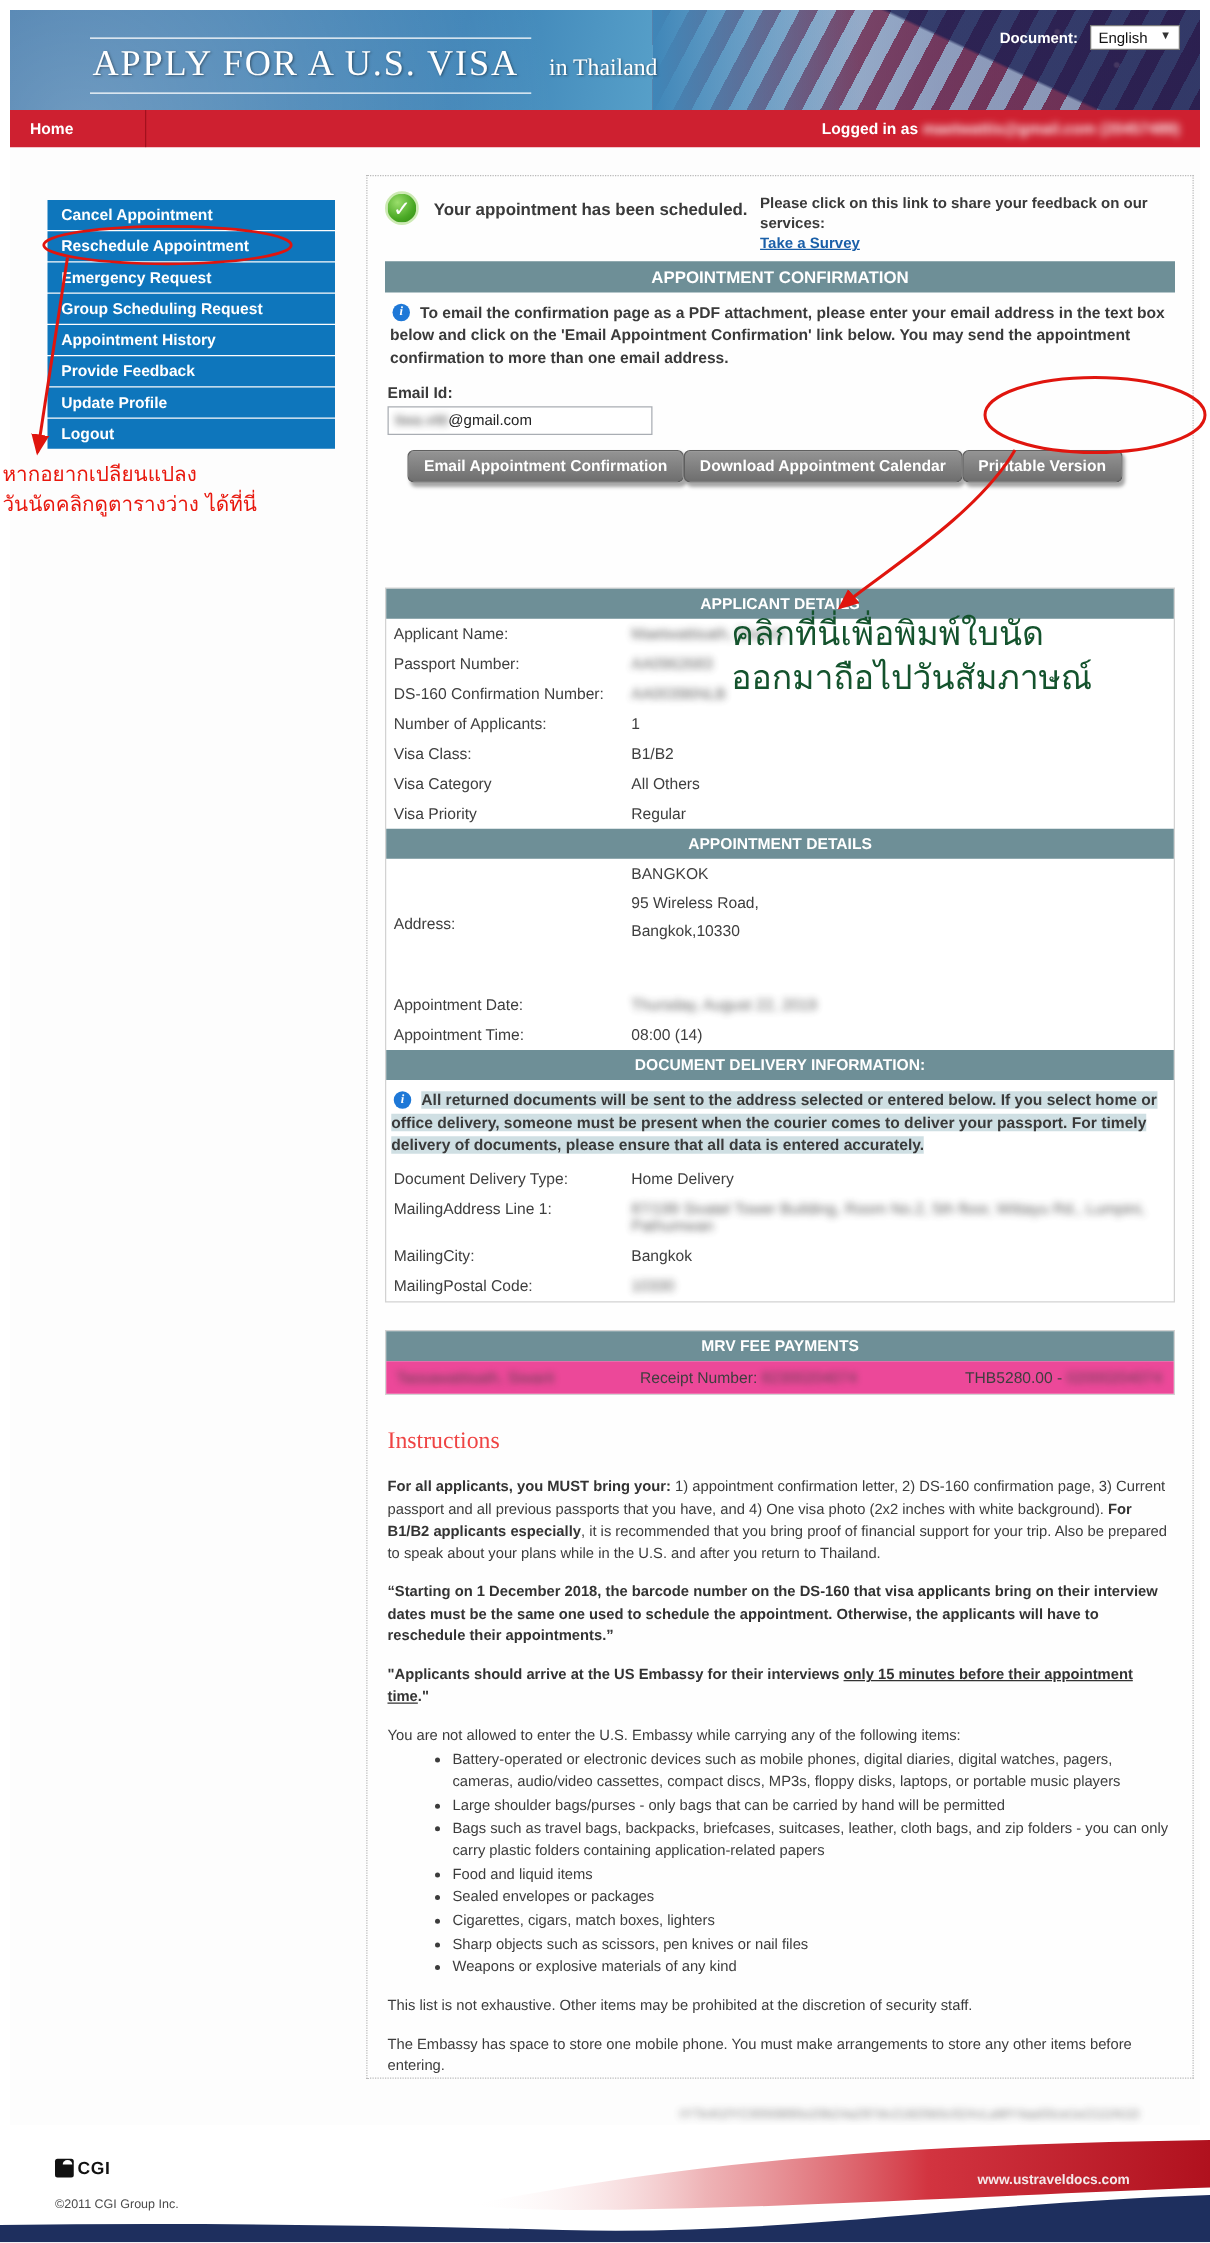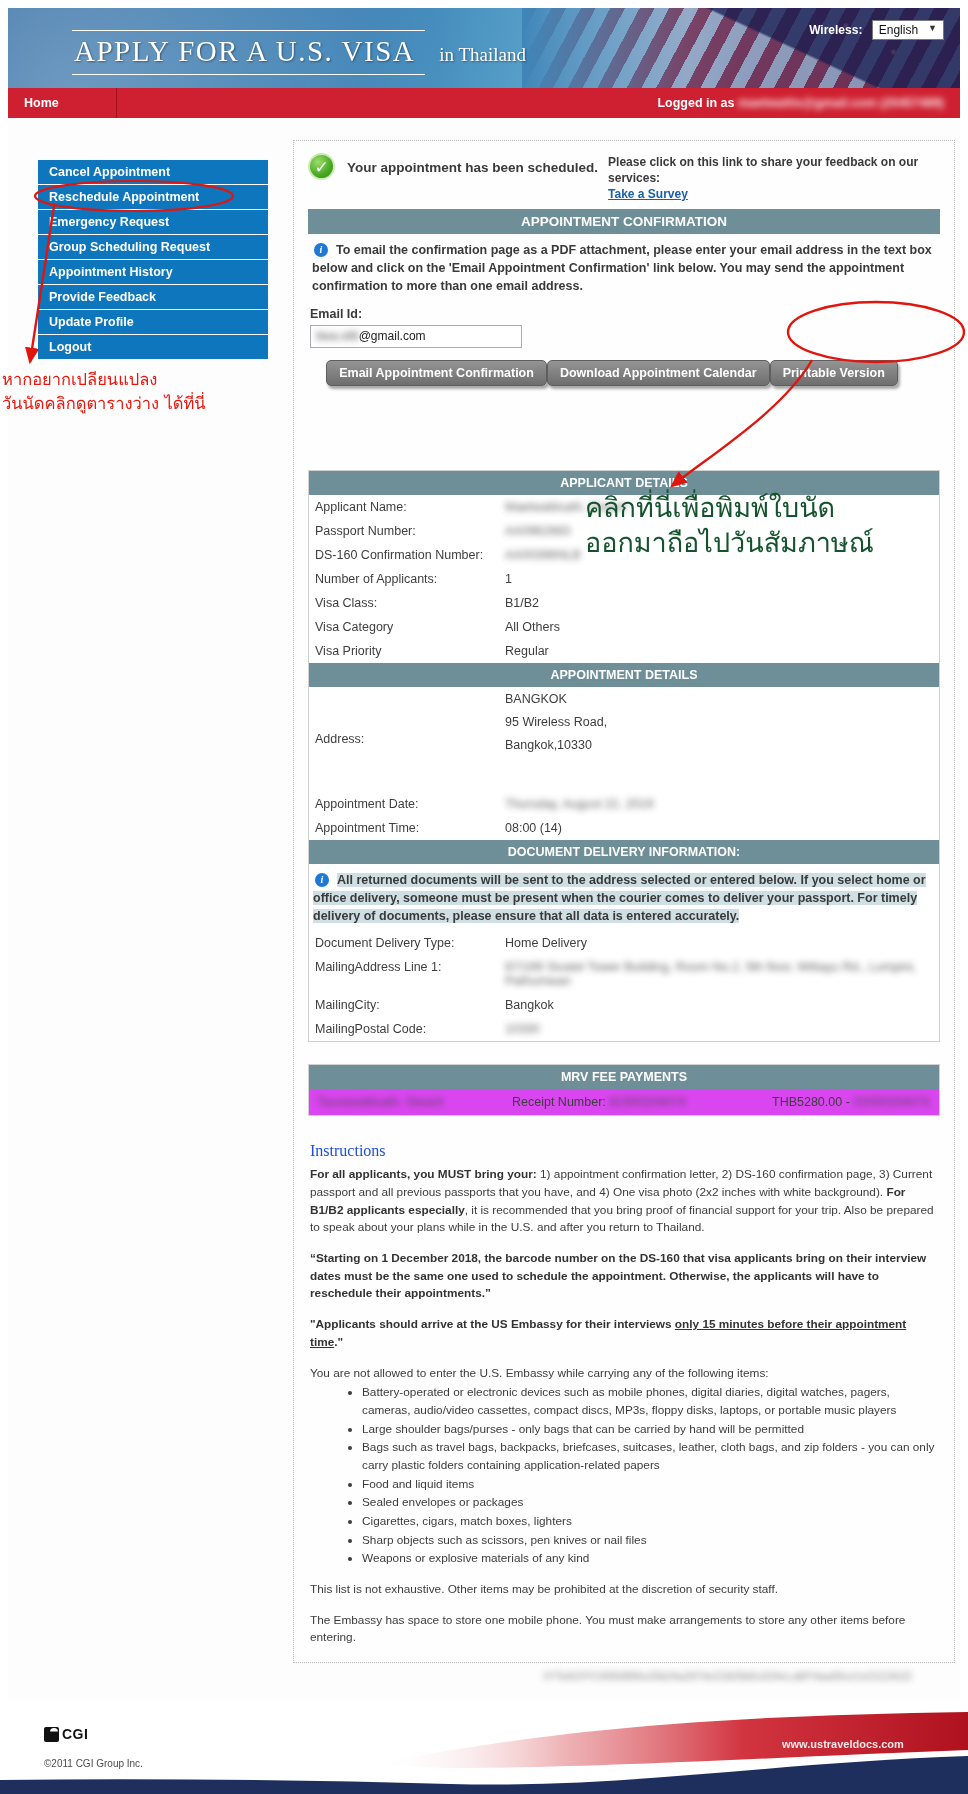--- a/index.html
+++ b/index.html
@@ -86,28 +86,28 @@
   .drow { display:flex; padding:5px 10px 5px 6px; font-size:12.5px; color:#3e3e3e; }
   .dlabel { width:190px; flex:0 0 auto; padding-right:8px; }
   .dvalue { flex:1; }
   .addr-line { margin-bottom:9px; }
   .addr-gap { height:26px; }
 
   .blurred { filter:blur(3px); opacity:.8; }
   .blurred-dark { filter:blur(3px); opacity:.9; }
 
   .mrv-box { margin-top:22px; border:1px solid #d2d2d2; background:#fff; }
-  .mrv-row { display:flex; align-items:center; font-size:12.5px; color:#3e3e3e; padding:6px 8px; background:#d946ef; }
+  .mrv-row { display:flex; align-items:center; font-size:12.5px; color:#3e3e3e; padding:6px 8px; background:#ec4899; }
   .mrv-payer { width:195px; flex:0 0 auto; }
   .mrv-receipt { width:260px; flex:0 0 auto; }
   .mrv-amount { flex:1; }
 
   
   .instructions { margin-top:26px; padding:0 2px; }
-  .instr-title { font-family:"Liberation Serif","DejaVu Serif",serif; color:#1d4ed8; font-size:16px; margin-bottom:6px; }
+  .instr-title { font-family:"Liberation Serif","DejaVu Serif",serif; color:#ef4444; font-size:19px; margin-bottom:17px; }
   .instr-p { font-size:11.8px; color:#3c3c3c; line-height:1.5; margin-bottom:13px; }
   .instr-p b { color:#333; }
   .instr-ul { margin:2px 0 13px 52px; font-size:11.8px; color:#3c3c3c; line-height:1.5; }
   .instr-ul li { margin-bottom:1px; }
   .ul-underline { text-decoration:underline; }
   .code-line { margin-top:24px; text-align:right; padding-right:26px; font-size:10px; color:#555; letter-spacing:.5px; }
 
   
   .overlay { position:absolute; left:0; top:0; pointer-events:none; }
   .note-right { position:absolute; left:585px; top:490px; color:#14532d; font-size:27px; line-height:1.3;
@@ -128,21 +128,21 @@
 <body>
 
 <div class="page">
 
   <div class="banner">
     <div class="banner-flag"></div>
     <div class="banner-title-wrap">
       <span class="banner-title">APPLY FOR A U.S. VISA</span><span class="banner-sub">in Thailand</span>
     </div>
     <div class="lang-box">
-      <span>Wireless:</span>
+      <span>Document:</span>
       <span class="lang-select"><span>English</span><span class="lang-caret">▼</span></span>
     </div>
   </div>
 
   <div class="navbar">
     <span>Home</span>
     <span class="sep"></span>
     <span><span>Logged in as </span><span class="blurred-dark">maetwattis@gmail.com (20457489)</span></span>
   </div>
 

